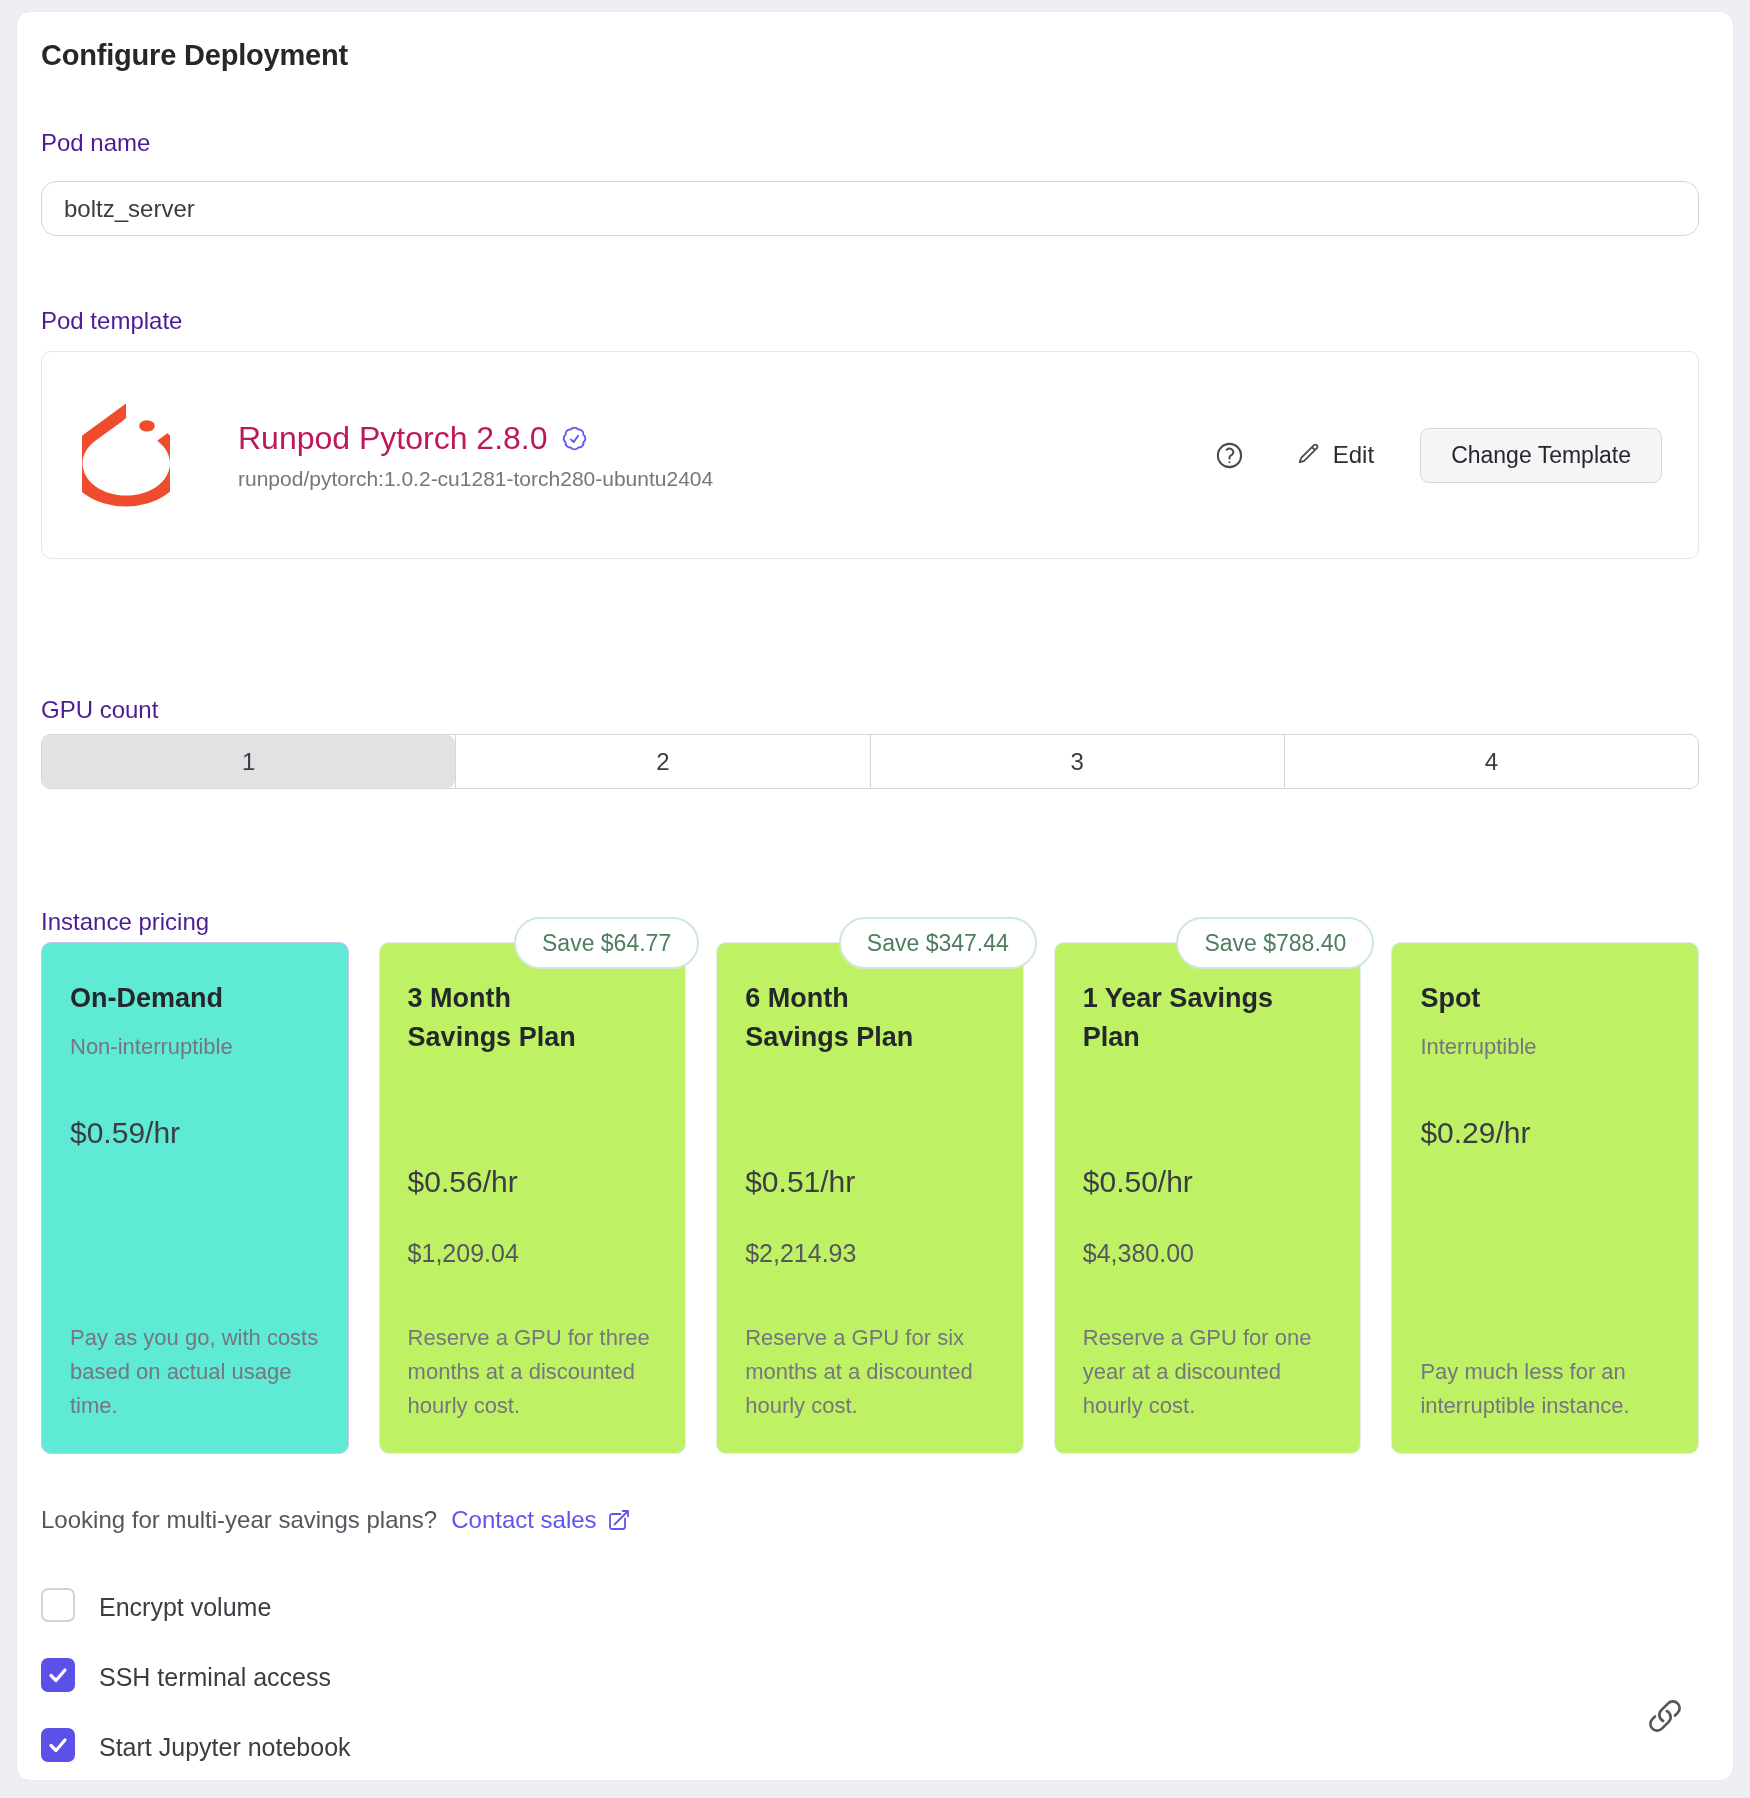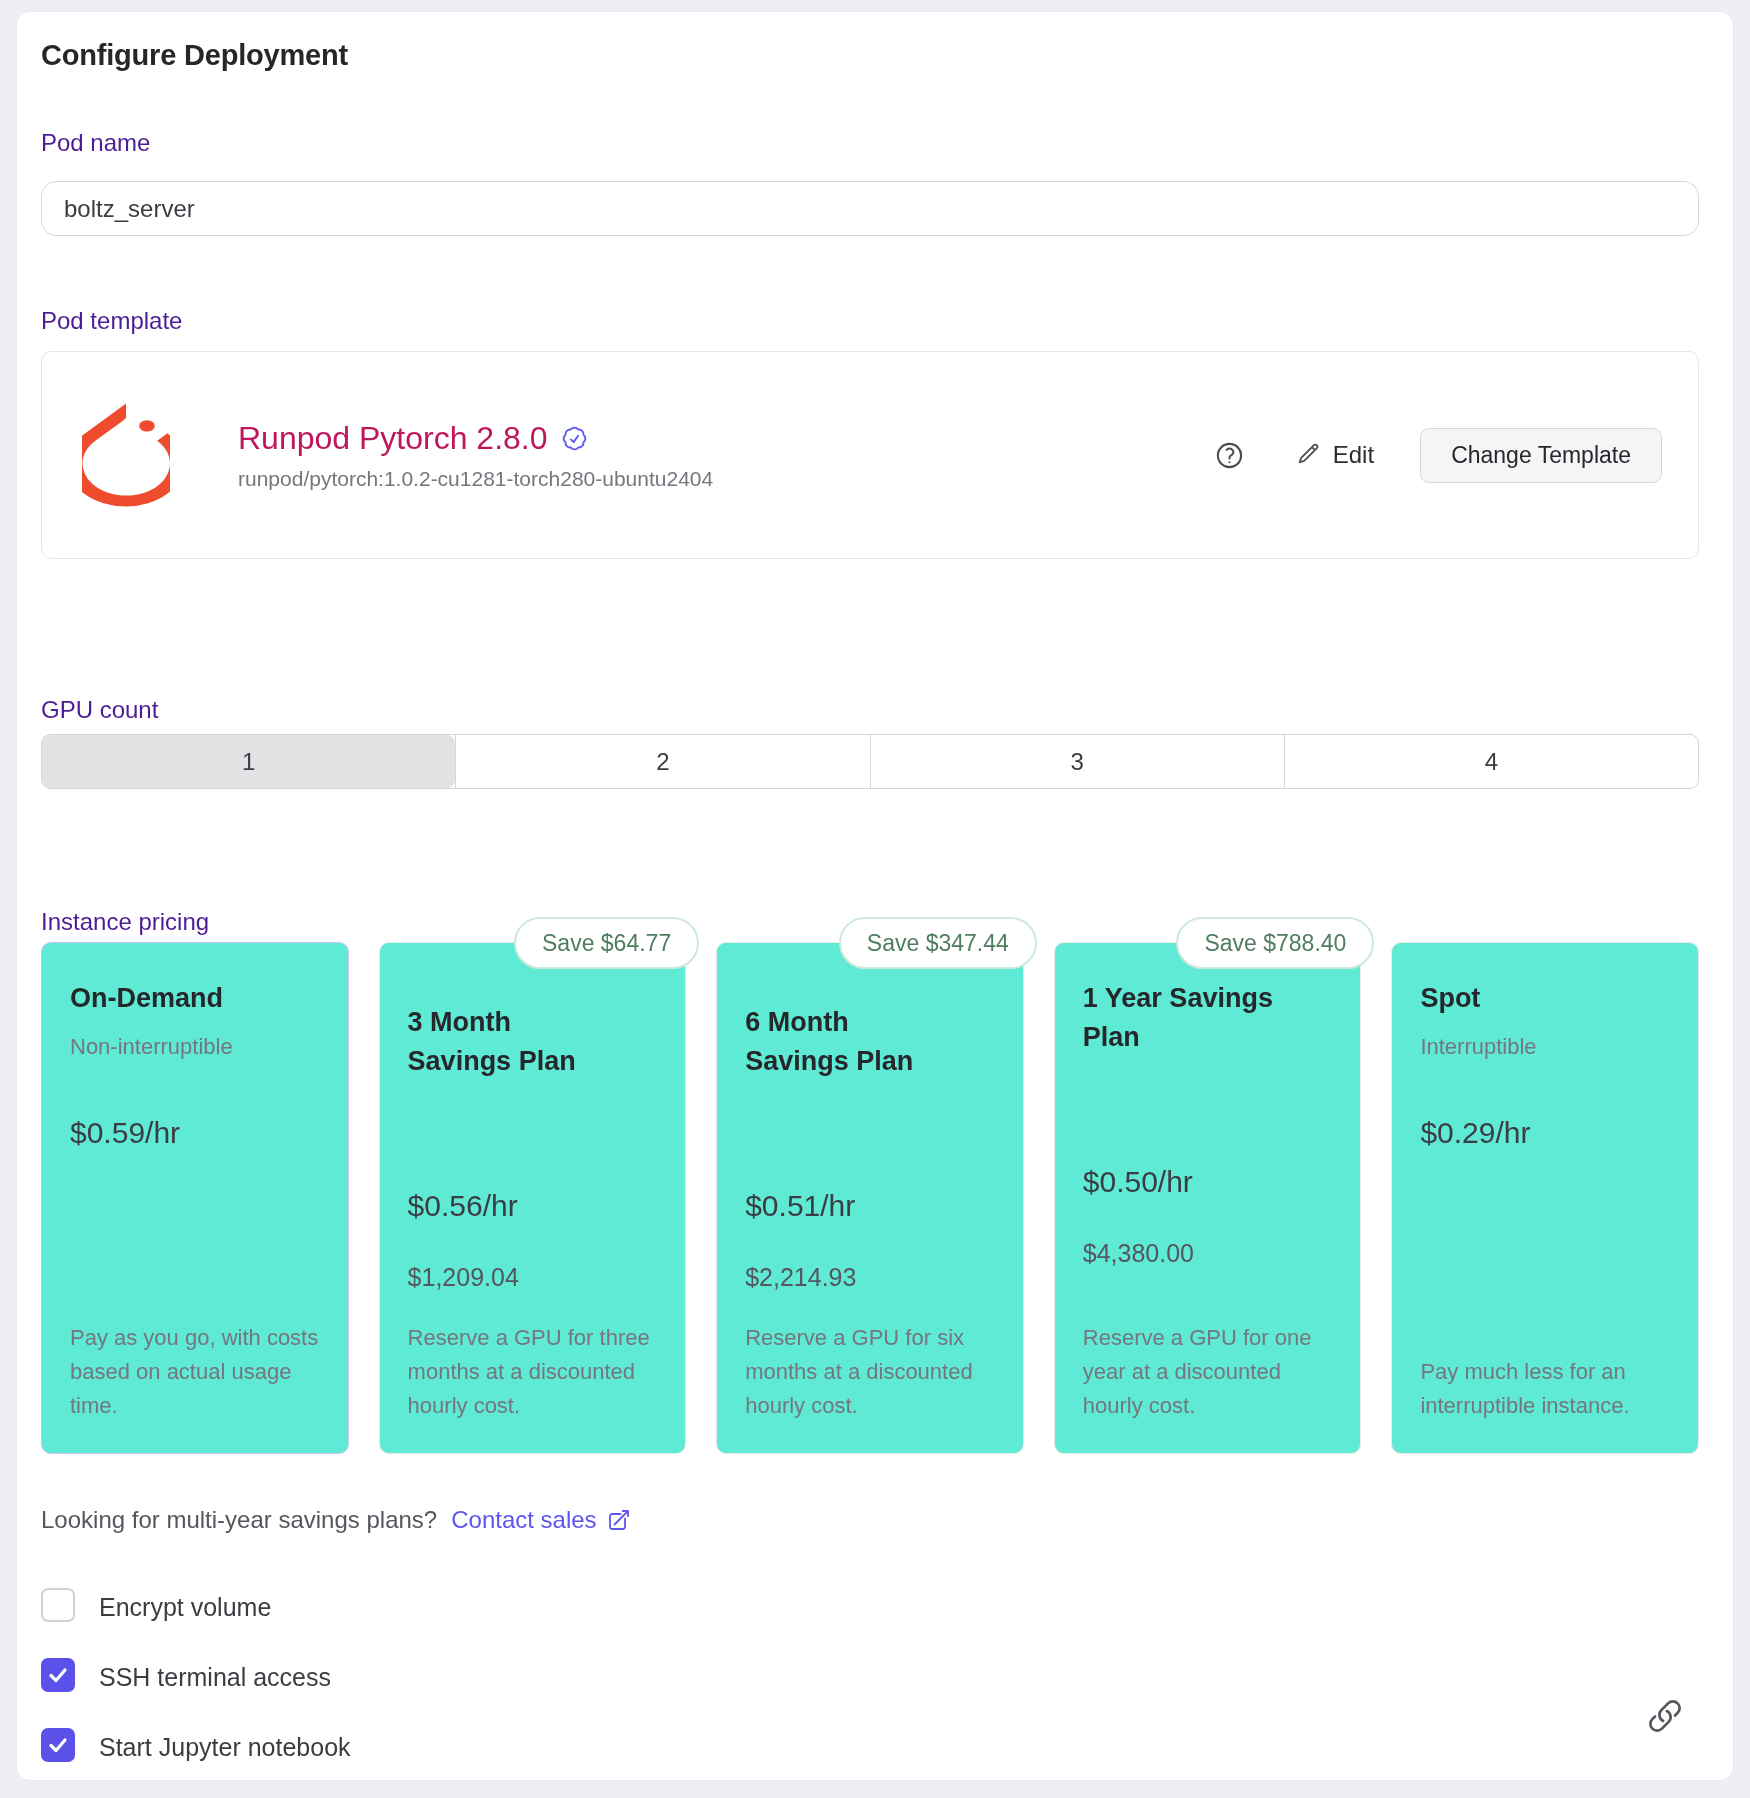--- a/index.html
+++ b/index.html
@@ -69,28 +69,28 @@
     flex:1; display:flex; align-items:center; justify-content:center;
     font-size:24px; color:#3c3c43;
     border-left:1px solid #d6d6da; cursor:pointer;
   }
   .gpu-cell:first-child { border-left:none; }
   .gpu-cell.selected { background:#e2e2e5; border-radius:8px; }
   .mt-pricing-label { margin-top:118px; }
   .pricing-row { margin-top:6px; display:flex; gap:30px; height:512px; }
   .price-card {
     position:relative; flex:1;
-    border:1px solid #e7e7ea; border-radius:10px; background:#5eead4;
+    border:1px solid #e7e7ea; border-radius:10px; background:#bef264;
     padding:36px 28px 30px;
     display:flex; flex-direction:column; cursor:pointer;
   }
   .price-card.savings { border-color:#e2eee6; }
   .price-card.selected { background:#5eead4; border-color:#c9c4ef; }
   .pc-title { font-size:27px; font-weight:700; color:#26272b; line-height:39px; }
-  .pc-title.w190 { max-width:190px;margin-top:24px; }
+  .pc-title.w190 { max-width:190px; }
   .pc-title.w215 { max-width:215px; }
   .pc-sub { margin-top:16px; font-size:22px; color:#75767e; }
   .pc-rate { margin-top:56px; font-size:30px; color:#3c3c43; }
   .savings .pc-rate { margin-top:108px; }
   .pc-total { margin-top:40px; font-size:25px; color:#55565e; }
   .pc-desc { margin-top:auto; font-size:22px; line-height:34px; color:#75767e; }
   .save-badge {
     position:absolute; top:-26px; right:-14px;
     height:52px; line-height:48px; padding:0 26px;
     background:#ffffff; border:2px solid #cfe8d7; border-radius:27px;

